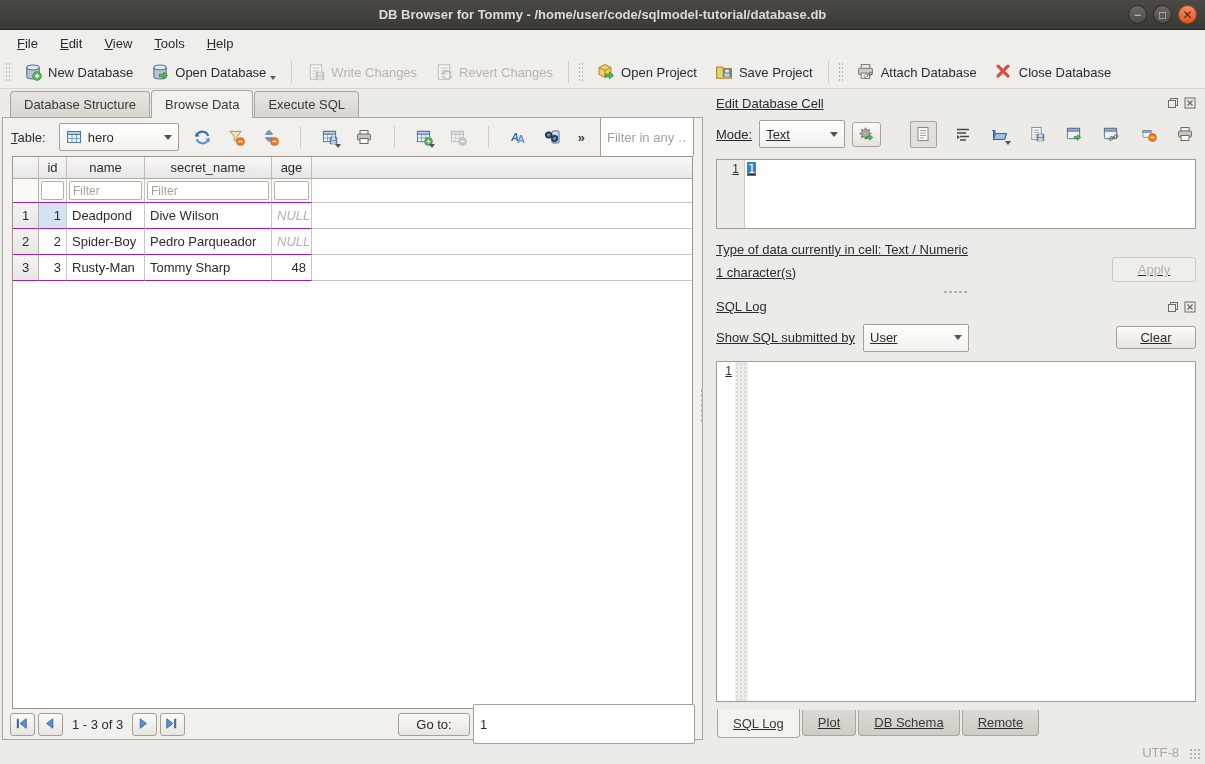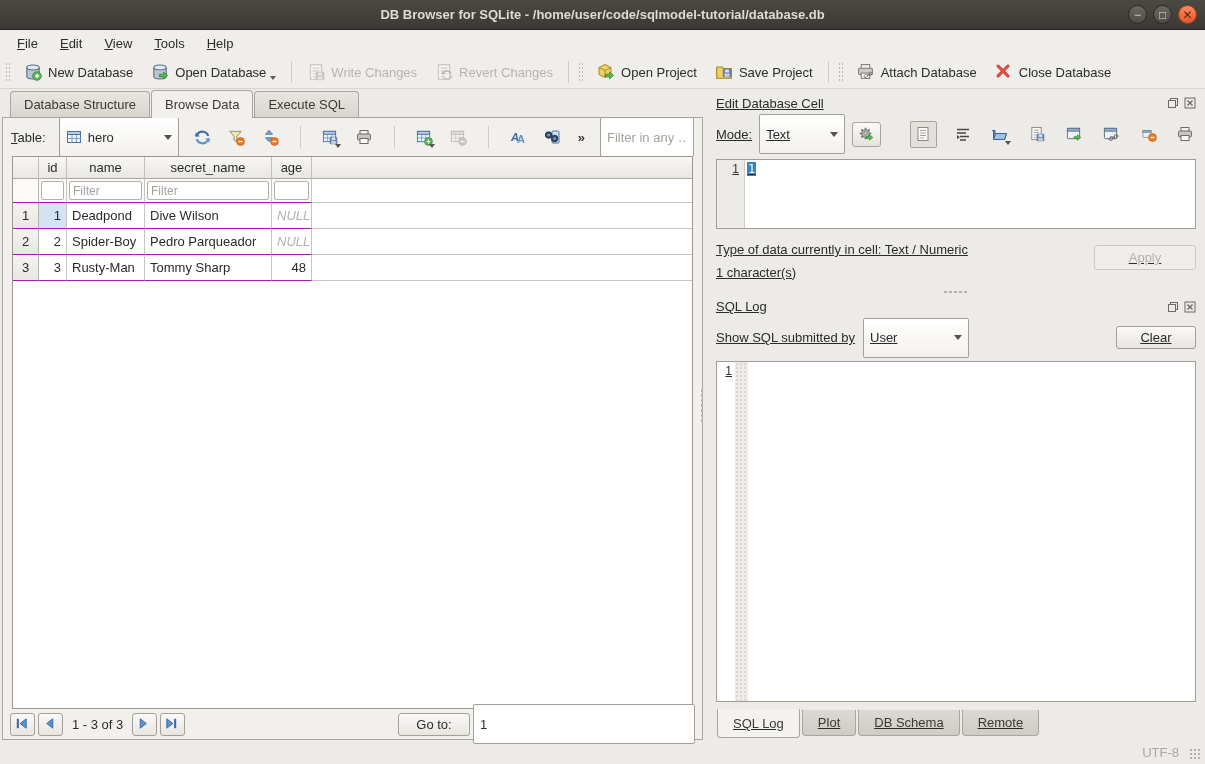--- a/index.html
+++ b/index.html
@@ -38,21 +38,21 @@
   .left{position:absolute;top:89px;left:0;width:706px;bottom:24px;}
   .tabs{display:flex;align-items:flex-end;height:28px;padding-left:10px;position:relative;z-index:2;}
   .tab{padding:5px 13px 5px;background:linear-gradient(#e9e6e1,#d8d5cf);border:1px solid #a9a5a0;
     border-bottom:none;border-radius:4px 4px 0 0;margin-right:1px;color:#3a3935;}
   .tab.active{background:#f2f0ed;padding-top:6px;padding-bottom:6px;margin-bottom:-1px;}
   .panel-body{position:absolute;top:28px;left:2px;right:3px;bottom:0;background:#f2f0ed;
     border:1px solid #a9a5a0;display:flex;flex-direction:column;}
   
   .browsebar{height:38px;display:flex;align-items:center;padding:0 8px;gap:13px;}
   .combo{display:flex;align-items:center;gap:5px;border:1px solid #a49f98;border-radius:2px;
-    background:linear-gradient(#ffffff,#f3f1ed);padding:2px 6px;height:40px;}
+    background:linear-gradient(#ffffff,#f3f1ed);padding:2px 6px;height:28px;}
   .combo .caret{width:0;height:0;border-left:4px solid transparent;border-right:4px solid transparent;
     border-top:5px solid #55534e;margin-left:auto;}
   .ibtn{display:flex;align-items:center;justify-content:center;padding:2px;border-radius:2px;position:relative;}
   .ibtn .dropcar{position:absolute;right:0;bottom:0;width:0;height:0;border-left:3px solid transparent;
     border-right:3px solid transparent;border-top:4px solid #55534e;}
   .chev{font-weight:bold;color:#3a3935;padding:0 2px;}
   input.txt{border:1px solid #a49f98;border-radius:2px;background:#fff;height:40px;padding:0 6px;
     font-family:inherit;font-size:13px;color:#2b2b2b;outline:none;}
   input.txt::placeholder{color:#a5a29d;}
   
@@ -98,21 +98,21 @@
   .edtools .ibtn.pressed{border:1px solid #a8a49e;background:#e3e0db;border-radius:2px;padding:4px;}
   .gearbtn{border:1px solid #a8a49e;border-radius:3px;background:linear-gradient(#fbfaf8,#e6e3de);
     padding:3px 5px;display:flex;align-items:center;}
   .editor{height:70px;border:1px solid #a09c96;background:#fff;display:flex;margin-bottom:10px;}
   .edgutter{width:28px;background:#ecebe8;border-right:1px solid #cfccc7;padding:2px 5px 0 0;
     text-align:right;font-size:12px;color:#33322f;}
   .edcontent{flex:1;padding:2px 0 0 2px;font-family:"DejaVu Sans Mono","Liberation Mono",monospace;font-size:12px;}
   .edsel{background:#3584c4;color:#fff;padding:0 1px;}
   .inforow{display:flex;align-items:flex-start;margin-bottom:2px;}
   .infocol{flex:1;line-height:1.75;}
-  .applybtn{width:102px;padding:4px 16px;margin-top:6px;}
+  .applybtn{width:84px;padding:4px 16px;margin-top:18px;}
   .hsplit{height:10px;display:flex;align-items:center;justify-content:center;}
   .hsplit .dots{width:26px;height:4px;background-image:radial-gradient(#b5b1ab 38%,transparent 40%);background-size:5px 4px;}
   .logctl{display:flex;align-items:center;gap:8px;height:30px;margin-bottom:8px;}
   .logarea{flex:1;border:1px solid #a09c96;background:#fff;display:flex;margin-bottom:8px;}
   .loggutter{width:18px;padding:2px 3px 0 0;text-align:right;font-size:12px;color:#33322f;background:#fff;}
   .logfold{width:13px;background:#efedea;background-image:radial-gradient(#dbd8d3 40%,transparent 42%);background-size:4px 4px;}
   .logcontent{flex:1;}
   .docktabs{display:flex;align-items:flex-start;height:30px;padding-left:1px;}
   .dtab{padding:5px 15px;background:linear-gradient(#dcd9d3,#cfccc6);border:1px solid #a9a5a0;border-top:none;
     border-radius:0 0 4px 4px;margin-right:2px;color:#3a3935;}
@@ -239,21 +239,21 @@
       <rect x="1.5" y="3.5" width="7" height="7" fill="#edebe7" stroke="#6e6b66"></rect>
     </symbol>
     <symbol id="s-xbox" viewBox="0 0 12 12">
       <rect x="1" y="1" width="10" height="10" fill="none" stroke="#6e6b66"></rect>
       <path d="M3.5 3.5l5 5M8.5 3.5l-5 5" stroke="#6e6b66" stroke-width="1.4"></path>
     </symbol>
   </defs>
 </svg>
 
 <div class="titlebar">
-  <div class="title">DB Browser for SQLite - /home/user/code/sqlmodel-tutorial/database.db</div>
+  <div class="title">DB Browser for Tommy - /home/user/code/sqlmodel-tutorial/database.db</div>
   <div class="winbtns">
     <div class="wbtn">−</div>
     <div class="wbtn">□</div>
     <div class="wbtn close">✕</div>
   </div>
 </div>
 
 <div class="menubar">
   <div class="menu-item"><span class="mn">F</span><span>ile</span></div>
   <div class="menu-item"><span class="mn">E</span><span>dit</span></div>

